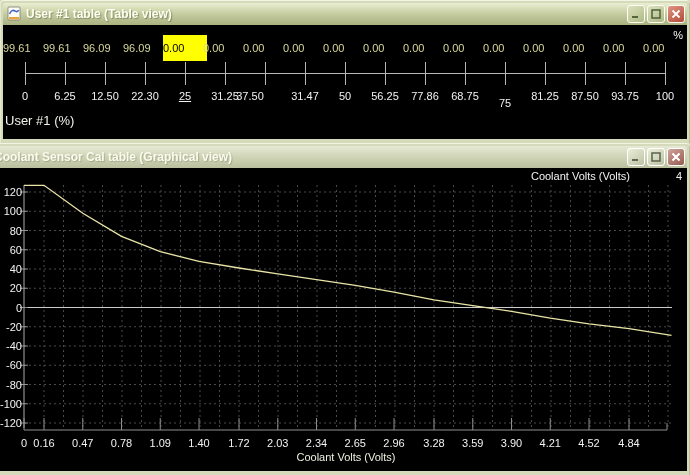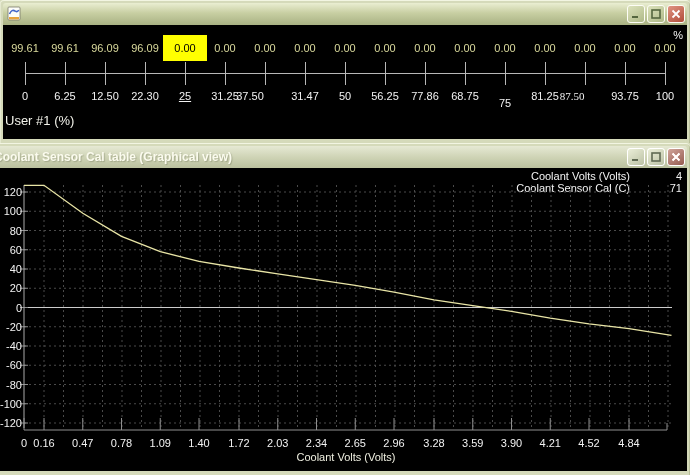--- a/index.html
+++ b/index.html
@@ -39,21 +39,21 @@
   }
   .btn-min,.btn-max { background:linear-gradient(145deg,#DCE2BC 0%,#AFB988 100%); }
   .btn-close { background:linear-gradient(145deg,#E09584 0%,#B14C38 100%); }
   .window.inactive .tbtn { filter:saturate(0.55) brightness(1.06); }
   .content { position:absolute; left:3px; right:3px; top:25px; bottom:4px; background:#000; }
 
   
   #pct-label { position:absolute; top:4px; right:4px; color:#F5F5F5; font-size:11px; }
   .cell {
     position:absolute; top:10px; width:44px; height:26px; line-height:26px;
-    text-align:center; font-size:11px; color:#D9D99C;
+    text-align:left; font-size:11px; color:#D9D99C;
   }
   .cell.sel { background:#FFFF00; color:#000; }
   .xlab {
     position:absolute; top:64px; width:44px; height:14px; line-height:14px;
     text-align:center; font-size:11px; color:#F2F2F2;
   }
   #table-caption { position:absolute; left:2px; top:88px; font-size:13px; color:#F2F2EA; }
   .abs-svg { position:absolute; left:0; top:0; }
 
   
@@ -66,20 +66,21 @@
 </head>
 <body>
 
 <div class="window" id="win-table" style="left:0; top:0; width:690px; height:143px;">
   <div class="titlebar">
     <svg class="win-icon" viewBox="0 0 16 16">
       <rect x="2" y="1" width="12" height="13" rx="1" fill="#FDFDF8" stroke="#7A7A6A" stroke-width="0.8"></rect>
       <path d="M3.5 8 C5 4.5, 7 3.5, 9 5 C10.5 6.2, 12 5.5, 12.7 4" fill="none" stroke="#4466C8" stroke-width="1.6"></path>
       <rect x="3" y="11" width="10" height="2.4" fill="#E8A33A"></rect>
     </svg>
+    <span class="title-text">User #1 table (Table view)</span>
     <div class="tbtns">
       <div class="tbtn btn-min">
         <svg width="10" height="10" viewBox="0 0 10 10">
           <rect x="1" y="7" width="6" height="2" fill="#55663F"></rect>
         </svg>
       </div>
       <div class="tbtn btn-max">
         <svg width="10" height="10" viewBox="0 0 10 10">
           <rect x="1" y="1" width="8" height="8" fill="none" stroke="#55663F" stroke-width="1.6"></rect>
         </svg>
@@ -140,21 +141,21 @@
         <div class="xlab" style="left: 160px; text-decoration: underline;">25</div>
         <div class="xlab" style="left: 200px;">31.25</div>
         <div class="xlab" style="left: 225px;">37.50</div>
         <div class="xlab" style="left: 280px;">31.47</div>
         <div class="xlab" style="left: 320px;">50</div>
         <div class="xlab" style="left: 360px;">56.25</div>
         <div class="xlab" style="left: 400px;">77.86</div>
         <div class="xlab" style="left: 440px;">68.75</div>
         <div class="xlab" style="left: 480px; margin-top: 7px;">75</div>
         <div class="xlab" style="left: 520px;">81.25</div>
-        <div class="xlab" style="left: 547px; font-family: Liberation Serif, serif;">87.50</div>
+        <div class="xlab" style="left: 560px;">87.50</div>
         <div class="xlab" style="left: 600px;">93.75</div>
         <div class="xlab" style="left: 640px;">100</div>
       </div>
     <div id="table-caption">User #1 (%)</div>
   </div>
 </div>
 
 <div class="window inactive no-icon" id="win-graph" style="left:-7px; top:143px; width:697px; height:332px;">
   <div class="titlebar" style="padding-left:2px;">
     <span class="title-text" style="margin-left:-4px;">Coolant Sensor Cal table (Graphical view)</span>
@@ -173,24 +174,20 @@
         <svg width="10" height="10" viewBox="0 0 10 10">
           <path d="M1.5 1.5 L8.5 8.5 M8.5 1.5 L1.5 8.5" stroke="#FFFFFF" stroke-width="1.8"></path>
         </svg>
       </div>
     </div>
   </div>
   <div class="content" id="graph-content">
     <div class="legend-row" style="top:2px;">
       <span>Coolant Volts (Volts)</span>
       <span class="lval">4</span>
-    </div>
-    <div class="legend-row" style="top:14px;">
-      <span>Coolant Sensor Cal (C)</span>
-      <span class="lval">71</span>
     </div>
     <svg class="abs-svg" id="chart-svg" width="691" height="303" viewBox="0 0 691 303">
         <line x1="48" y1="17" x2="48" y2="260" stroke="#4A4A4A" stroke-width="1" stroke-dasharray="2 3"></line>
         <line x1="67.5" y1="17" x2="67.5" y2="260" stroke="#4A4A4A" stroke-width="1" stroke-dasharray="2 3"></line>
         <line x1="87" y1="17" x2="87" y2="260" stroke="#4A4A4A" stroke-width="1" stroke-dasharray="2 3"></line>
         <line x1="106.5" y1="17" x2="106.5" y2="260" stroke="#4A4A4A" stroke-width="1" stroke-dasharray="2 3"></line>
         <line x1="126" y1="17" x2="126" y2="260" stroke="#4A4A4A" stroke-width="1" stroke-dasharray="2 3"></line>
         <line x1="145.5" y1="17" x2="145.5" y2="260" stroke="#4A4A4A" stroke-width="1" stroke-dasharray="2 3"></line>
         <line x1="165" y1="17" x2="165" y2="260" stroke="#4A4A4A" stroke-width="1" stroke-dasharray="2 3"></line>
         <line x1="184.5" y1="17" x2="184.5" y2="260" stroke="#4A4A4A" stroke-width="1" stroke-dasharray="2 3"></line>

